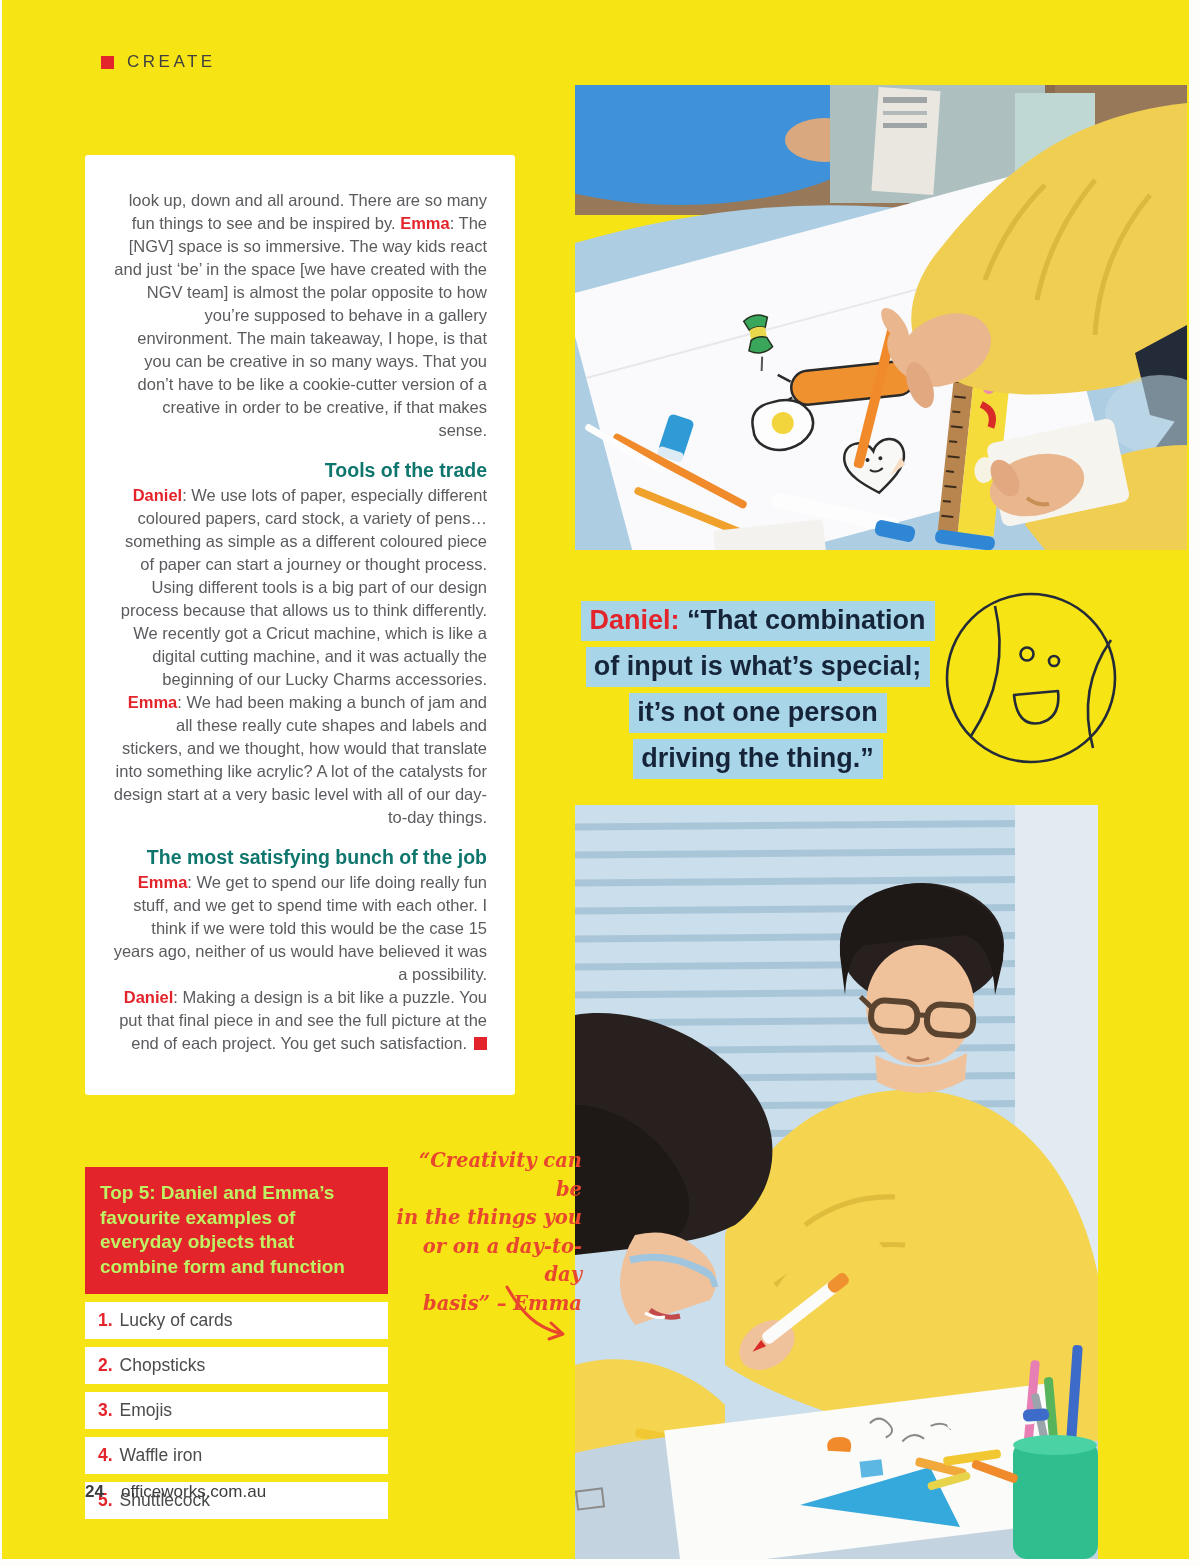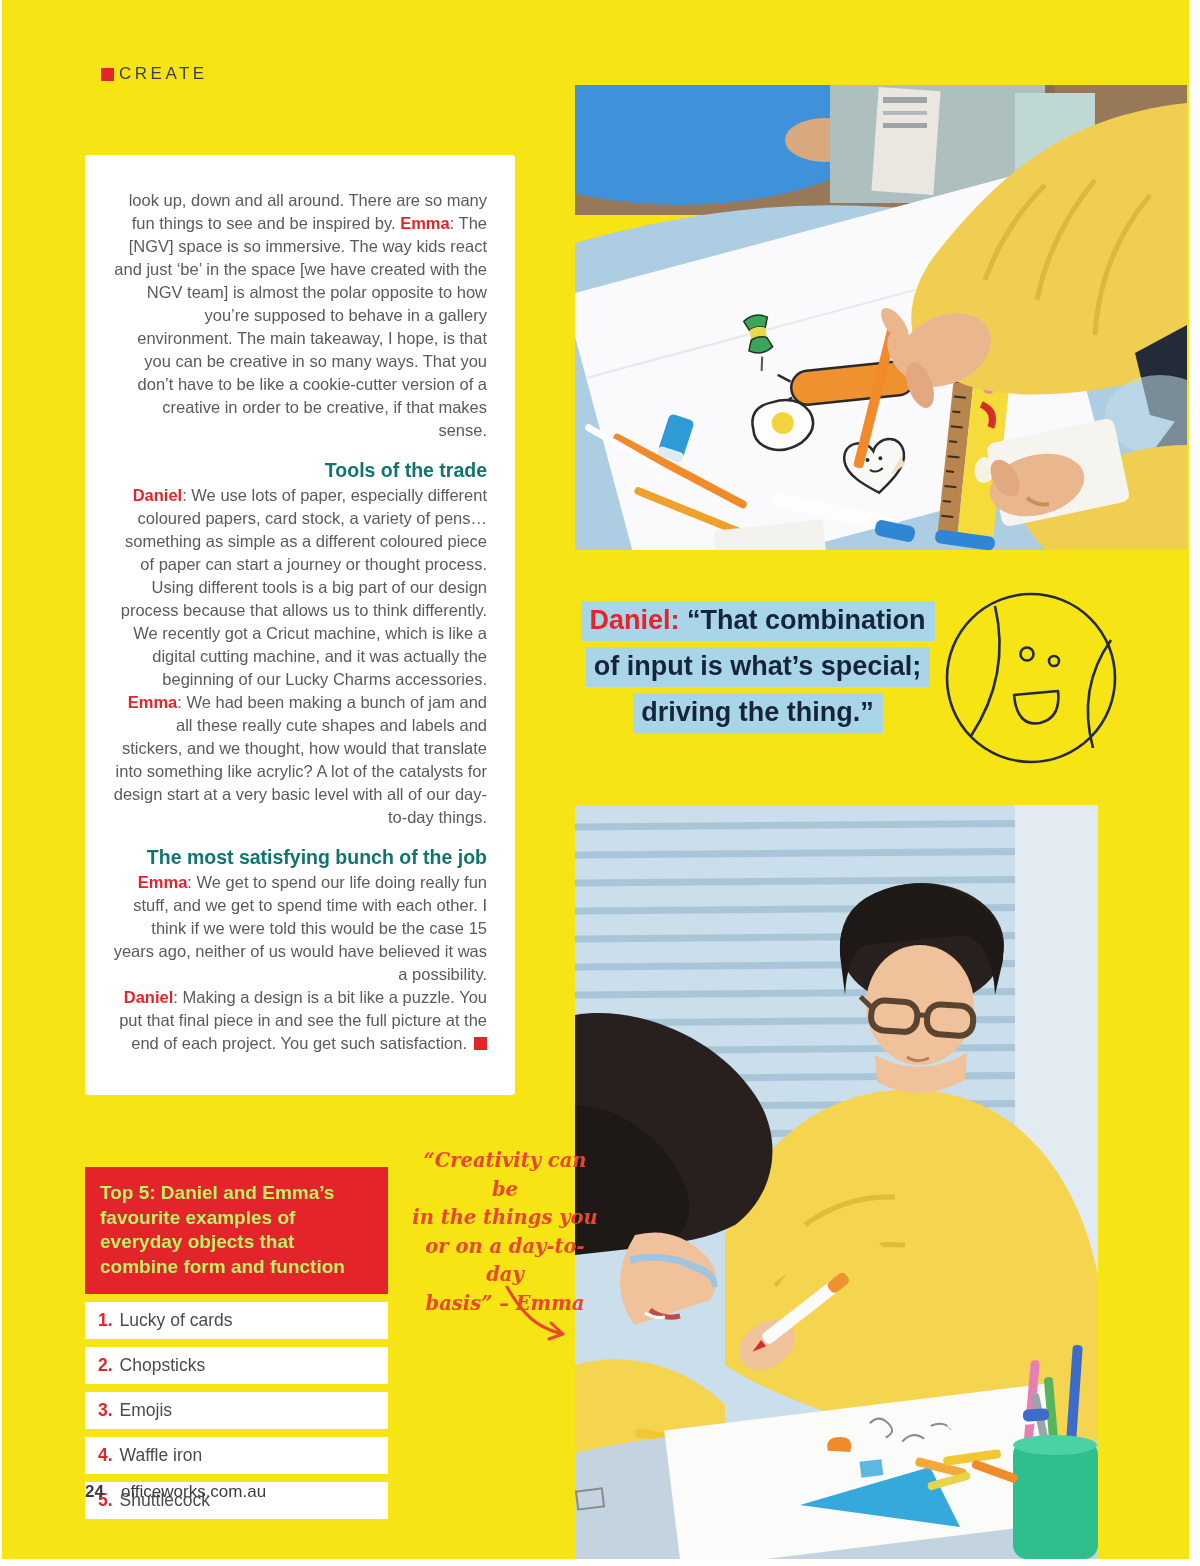--- a/index.html
+++ b/index.html
@@ -8,21 +8,21 @@
     position:relative; width:1200px; height:1566px;
     background:#F7E414; overflow:hidden;
     font-family:"Liberation Sans", sans-serif;
   }
   .edge { position:absolute; background:#FDFDFB; z-index:50; }
   .edge-right { top:0; bottom:0; left:1189px; width:11px; }
   .edge-bottom { left:0; right:0; top:1559px; height:7px; }
   .edge-left { top:0; bottom:0; left:0; width:2px; }
 
   
-  .kicker { position:absolute; left:85px; top:64px; display:flex; align-items:center; gap:5px;padding-left:16px; }
+  .kicker { position:absolute; left:85px; top:52px; display:flex; align-items:center; gap:13px;padding-left:16px; }
   .kicker .sq { width:13px; height:13px; background:#E3242B; }
   .kicker .lbl { font-size:17px; letter-spacing:3.5px; color:#3F3F41; font-weight:500; }
 
   
   .article-box {
     position:absolute; left:85px; top:155px; width:430px; height:940px;
     background:#FFFFFF; border-radius:3px; padding:34px 28px 0 28px; overflow:hidden;text-align:right;
   }
   .article-box p { font-size:16.5px; line-height:23px; color:#5A5B5E; }
   .article-box h3 { font-size:19.5px; line-height:24px; color:#0f766e; margin-top:16px; margin-bottom:2px; font-weight:700; }
@@ -48,21 +48,21 @@
 
   
   .top5 { position:absolute; left:85px; top:1167px; width:303px; }
   .top5-head { background:#E3242B; color:#bef264; font-weight:700; font-size:19px; line-height:24.5px; padding:14px 16px 15px 15px; }
   .top5-row { margin-top:8px; background:#FFFFFF; height:37px; display:flex; align-items:center; padding-left:13px; font-size:17.5px; }
   .top5-row .num { color:#E3242B; font-weight:700; margin-right:7px; }
   .top5-row .itm { color:#4A4B4D; }
 
   
   .note {
-    position:absolute; left:408px; top:1147px; width:194px; text-align:center;
+    position:absolute; left:388px; top:1147px; width:194px; text-align:right;
     font-family:"DejaVu Serif", serif; font-style:italic; font-weight:600;
     font-size:19.5px; line-height:28.5px; color:#E8472E;
   }
   .note-arrow { position:absolute; left:497px; top:1283px; }
 
   
   .footer { position:absolute; left:85px; top:1482px; display:flex; gap:17px; align-items:baseline; }
   .footer .pg { font-size:17px; font-weight:700; color:#3B3C3E; }
   .footer .url { font-size:17px; color:#3B3C3E; }
 </style>
@@ -180,20 +180,21 @@
     <p><span>look up, down and all around. There are so many fun things to see and be inspired by. </span><span class="speaker">Emma</span><span>: The [NGV] space is so immersive. The way kids react and just ‘be’ in the space [we have created with the NGV team] is almost the polar opposite to how you’re supposed to behave in a gallery environment. The main takeaway, I hope, is that you can be creative in so many ways. That you don’t have to be like a cookie-cutter version of a creative in order to be creative, if that makes sense.</span></p>
     <h3>Tools of the trade</h3>
     <p><span class="speaker">Daniel</span><span>: We use lots of paper, especially different coloured papers, card stock, a variety of pens… something as simple as a different coloured piece of paper can start a journey or thought process. Using different tools is a big part of our design process because that allows us to think differently. We recently got a Cricut machine, which is like a digital cutting machine, and it was actually the beginning of our Lucky Charms accessories. </span><br><span class="speaker">Emma</span><span>: We had been making a bunch of jam and all these really cute shapes and labels and stickers, and we thought, how would that translate into something like acrylic? A lot of the catalysts for design start at a very basic level with all of our day-to-day things.</span></p>
     <h3>The most satisfying bunch of the job</h3>
     <p><span class="speaker">Emma</span><span>: We get to spend our life doing really fun stuff, and we get to spend time with each other. I think if we were told this would be the case 15 years ago, neither of us would have believed it was a possibility. </span><br><span class="speaker">Daniel</span><span>: Making a design is a bit like a puzzle. You put that final piece in and see the full picture at the end of each project. You get such satisfaction.</span><span class="end-square"></span></p>
   </div>
 
   <div class="pull-quote">
     <div class="pq-line"><span class="hl"><span class="spk">Daniel:</span><span> “That combination</span></span></div>
     <div class="pq-line"><span class="hl">of input is what’s special;</span></div>
+    <div class="pq-line"><span class="hl">it’s not one person</span></div>
     <div class="pq-line"><span class="hl">driving the thing.”</span></div>
   </div>
 
   <div class="smiley">
     <svg width="180" height="180" viewBox="0 0 180 180">
       <circle cx="90" cy="88" r="84" fill="none" stroke="#232A38" stroke-width="2.6"></circle>
       <path d="M54,16 Q70,85 30,146" fill="none" stroke="#232A38" stroke-width="2.6"></path>
       <path d="M170,50 Q136,98 152,158" fill="none" stroke="#232A38" stroke-width="2.6"></path>
       <circle cx="86" cy="64" r="6.5" fill="none" stroke="#232A38" stroke-width="2.6"></circle>
       <circle cx="113" cy="71" r="5" fill="none" stroke="#232A38" stroke-width="2.6"></circle>

